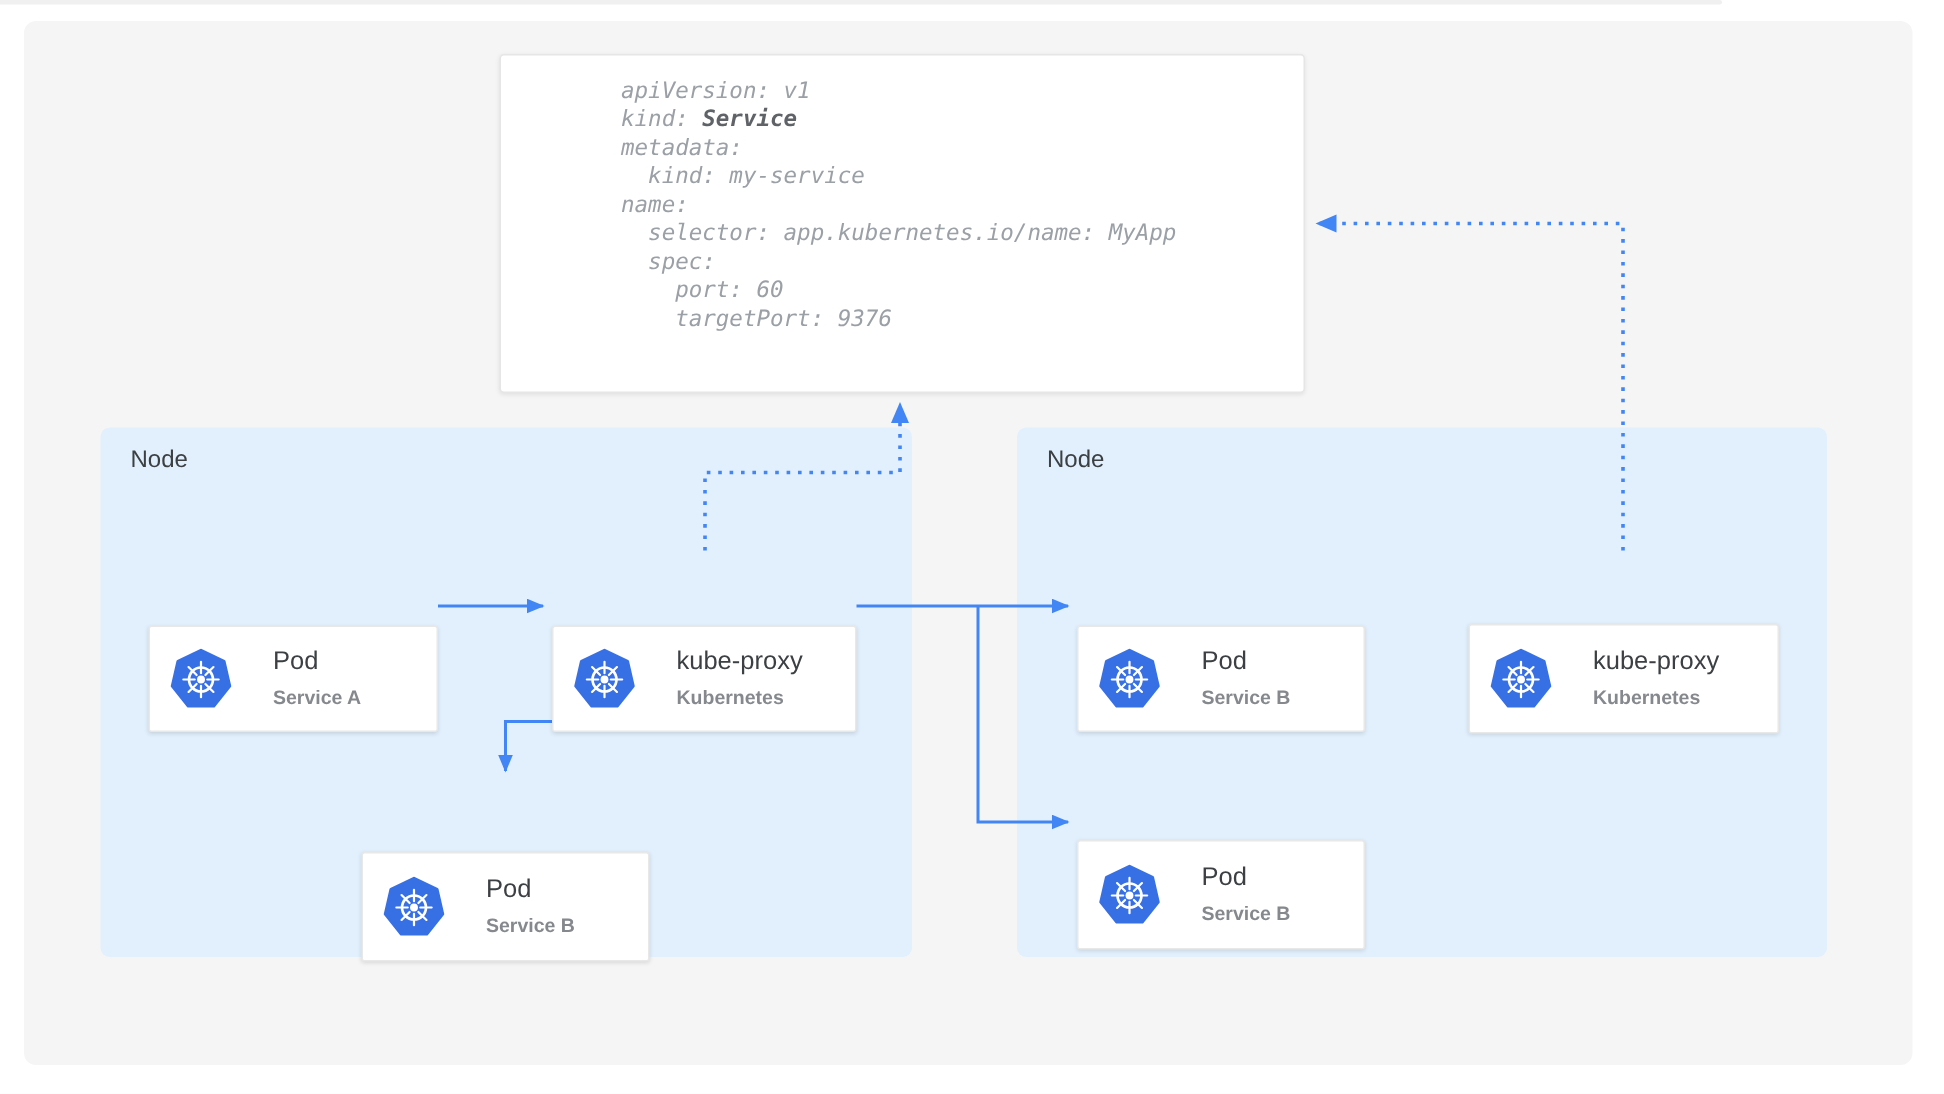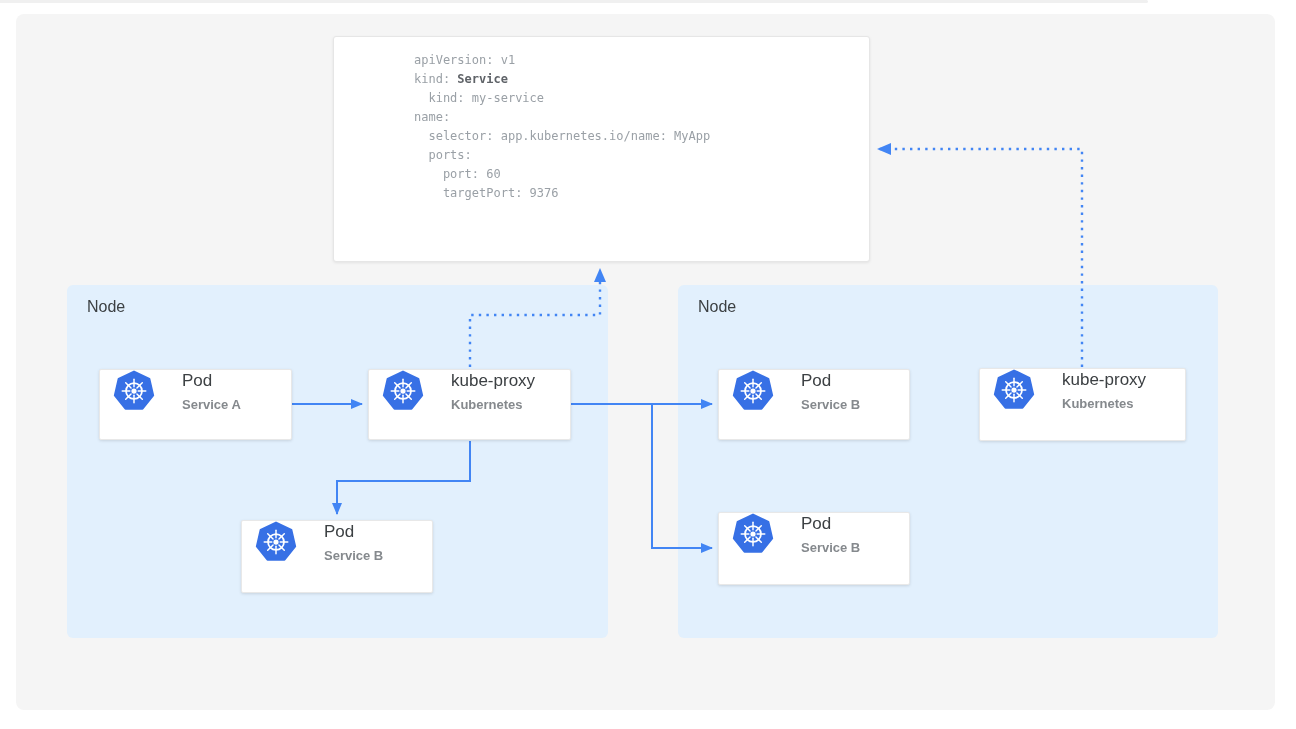--- a/index.html
+++ b/index.html
@@ -18,39 +18,39 @@
     background:var(--panel-gray, #f5f5f5); border-radius:8px;
   }
   .yaml-box {
     position:absolute; left:333px; top:36px; width:537px; height:226px;
     background:#ffffff; border:1px solid #e6e6e6; border-radius:3px;
     box-shadow:0 1px 3px rgba(0,0,0,0.08);
     padding:14px 10px 0 80px;
   }
   .code-line {
     font-family:"DejaVu Sans Mono", monospace;
-    font-size:12px; line-height:19px;
+    font-style:italic; font-size:15px; line-height:19px;
     color:var(--code-gray, #9aa0a6); white-space:pre;
   }
   .code-line .bold { font-weight:700; color:var(--code-dark, #5f6368); }
   .node-box {
     position:absolute; width:541px; height:353px; top:285px;
     background:var(--node-fill, #e2f0fd); border-radius:6px;
   }
   .node-box.left  { left:67px; }
   .node-box.right { left:678px; width:540px; }
   .node-label {
     position:absolute; left:20px; top:13px;
     font-size:16px; color:var(--text-dark, #3c4043);
   }
   .card {
     position:absolute; background:#ffffff;
     border:1px solid #e8e8e8; border-radius:2px;
     box-shadow:0 1px 3px rgba(0,0,0,0.12);
-    display:flex; padding-left:13px;
+    display:flex; align-items:center; padding-left:13px;margin-top:48px;
   }
   .k8s-icon { width:42px; height:42px; color:var(--kubernetes-blue, #3770e5); flex:0 0 auto; }
   .card-text { margin-left:27px; }
   .card-title { font-size:17px; color:var(--text-dark, #3c4043); line-height:22px; }
   .card-subtitle { font-size:13px; color:var(--text-gray, #85898d); line-height:21px; margin-top:2px;font-weight:bold; }
   .overlay { position:absolute; left:0; top:0; width:1296px; height:729px; pointer-events:none; }
   .overlay .solid   { stroke:var(--arrow-blue, #4285f4); stroke-width:2; fill:none; }
   .overlay .dotted  { stroke:var(--arrow-blue, #4285f4); stroke-width:2.4; fill:none; stroke-dasharray:2.4 5.2; }
   .overlay .ah-fill { fill:var(--arrow-blue, #4285f4); }
   .defs-hidden { position:absolute; width:0; height:0; overflow:hidden; }
@@ -106,24 +106,25 @@
     <polyline class="solid" points="652,404 652,548 712,548" marker-end="url(#ah)"></polyline>
     <polyline class="solid" points="470,441 470,481 337,481 337,514" marker-end="url(#ah)"></polyline>
     <polyline class="dotted" points="470,367 470,315 600,315 600,270" marker-end="url(#ah-big)"></polyline>
     <polyline class="dotted" points="1082,367 1082,149 879,149" marker-end="url(#ah-big)"></polyline>
   </svg>
 
   <div class="yaml-box">
     <div>
         <div class="code-line"><span>apiVersion: v1</span></div>
         <div class="code-line"><span>kind: </span><span class="bold">Service</span></div>
+        <div class="code-line"><span>metadata:</span></div>
         <div class="code-line"><span>  kind: my-service</span></div>
         <div class="code-line"><span>name:</span></div>
         <div class="code-line"><span>  selector: app.kubernetes.io/name: MyApp</span></div>
-        <div class="code-line"><span>  ports:</span></div>
+        <div class="code-line"><span>  spec:</span></div>
         <div class="code-line"><span>    port: 60</span></div>
         <div class="code-line"><span>    targetPort: 9376</span></div>
       </div>
   </div>
 
   <div class="card" style="left:99px;  top:369px; width:193px; height:71px;">
     <svg class="k8s-icon" viewBox="0 0 40 40">
         <use href="#k8s-symbol"></use>
       </svg>
     <div class="card-text">

